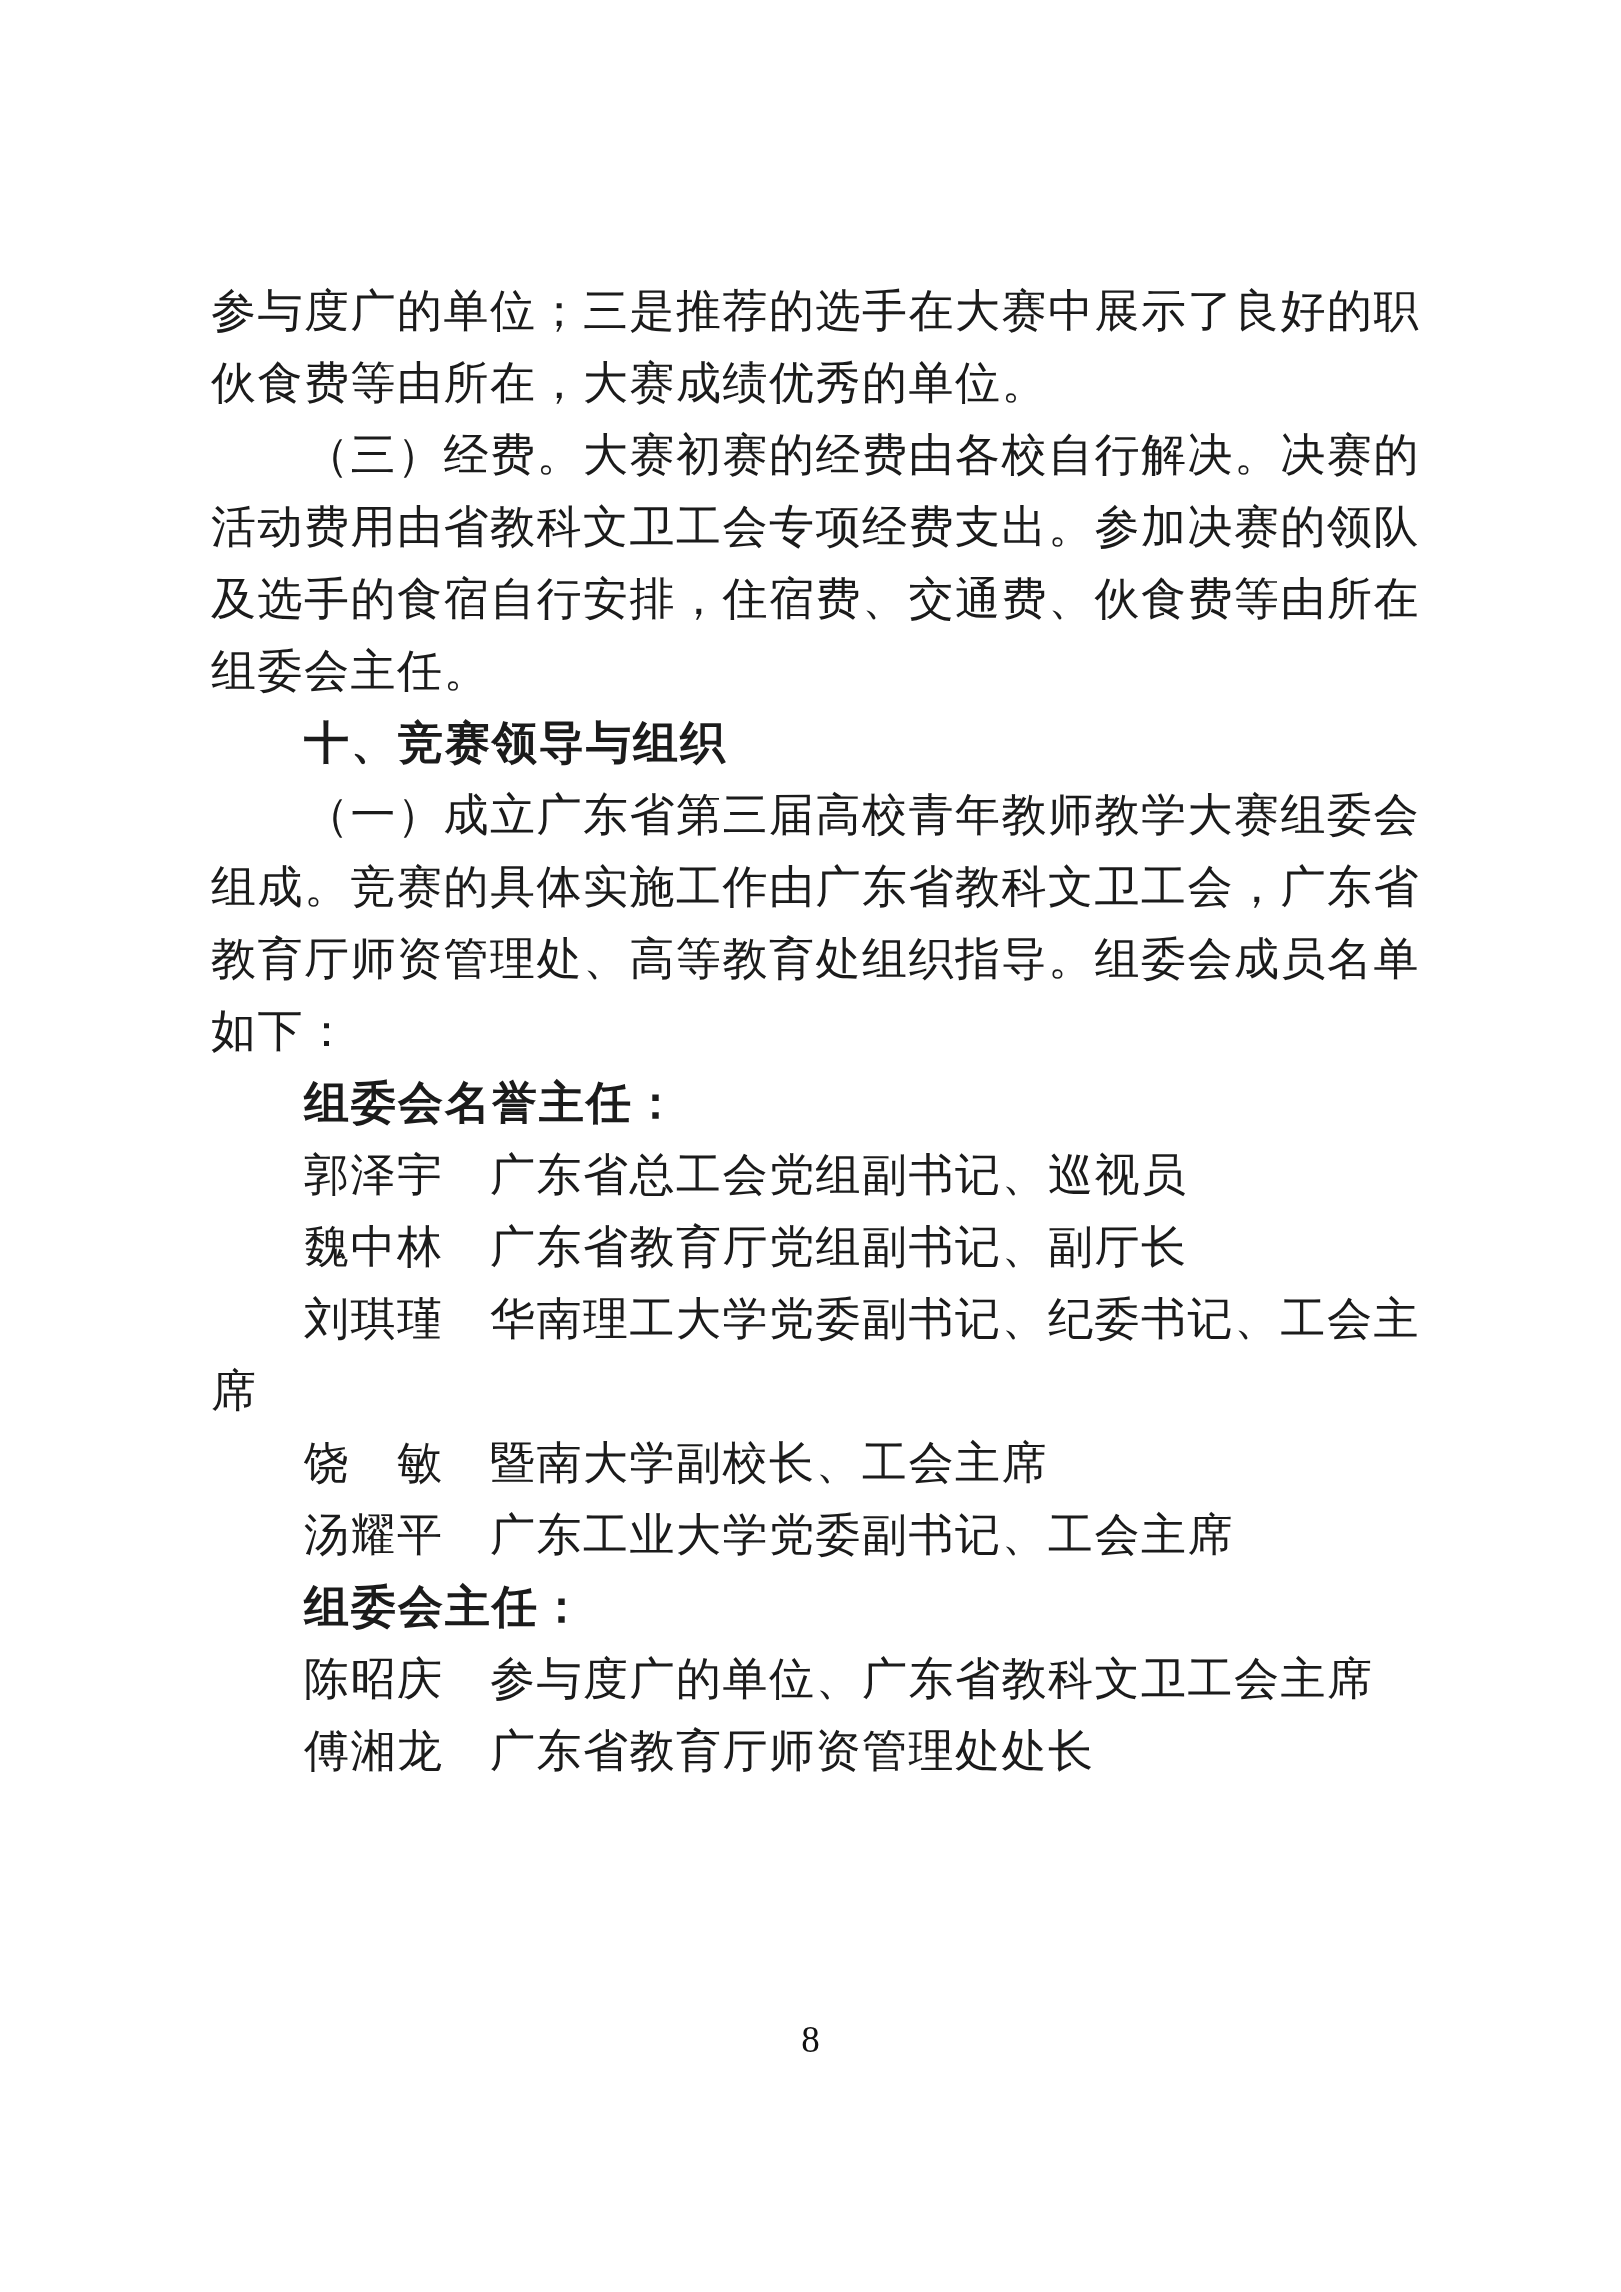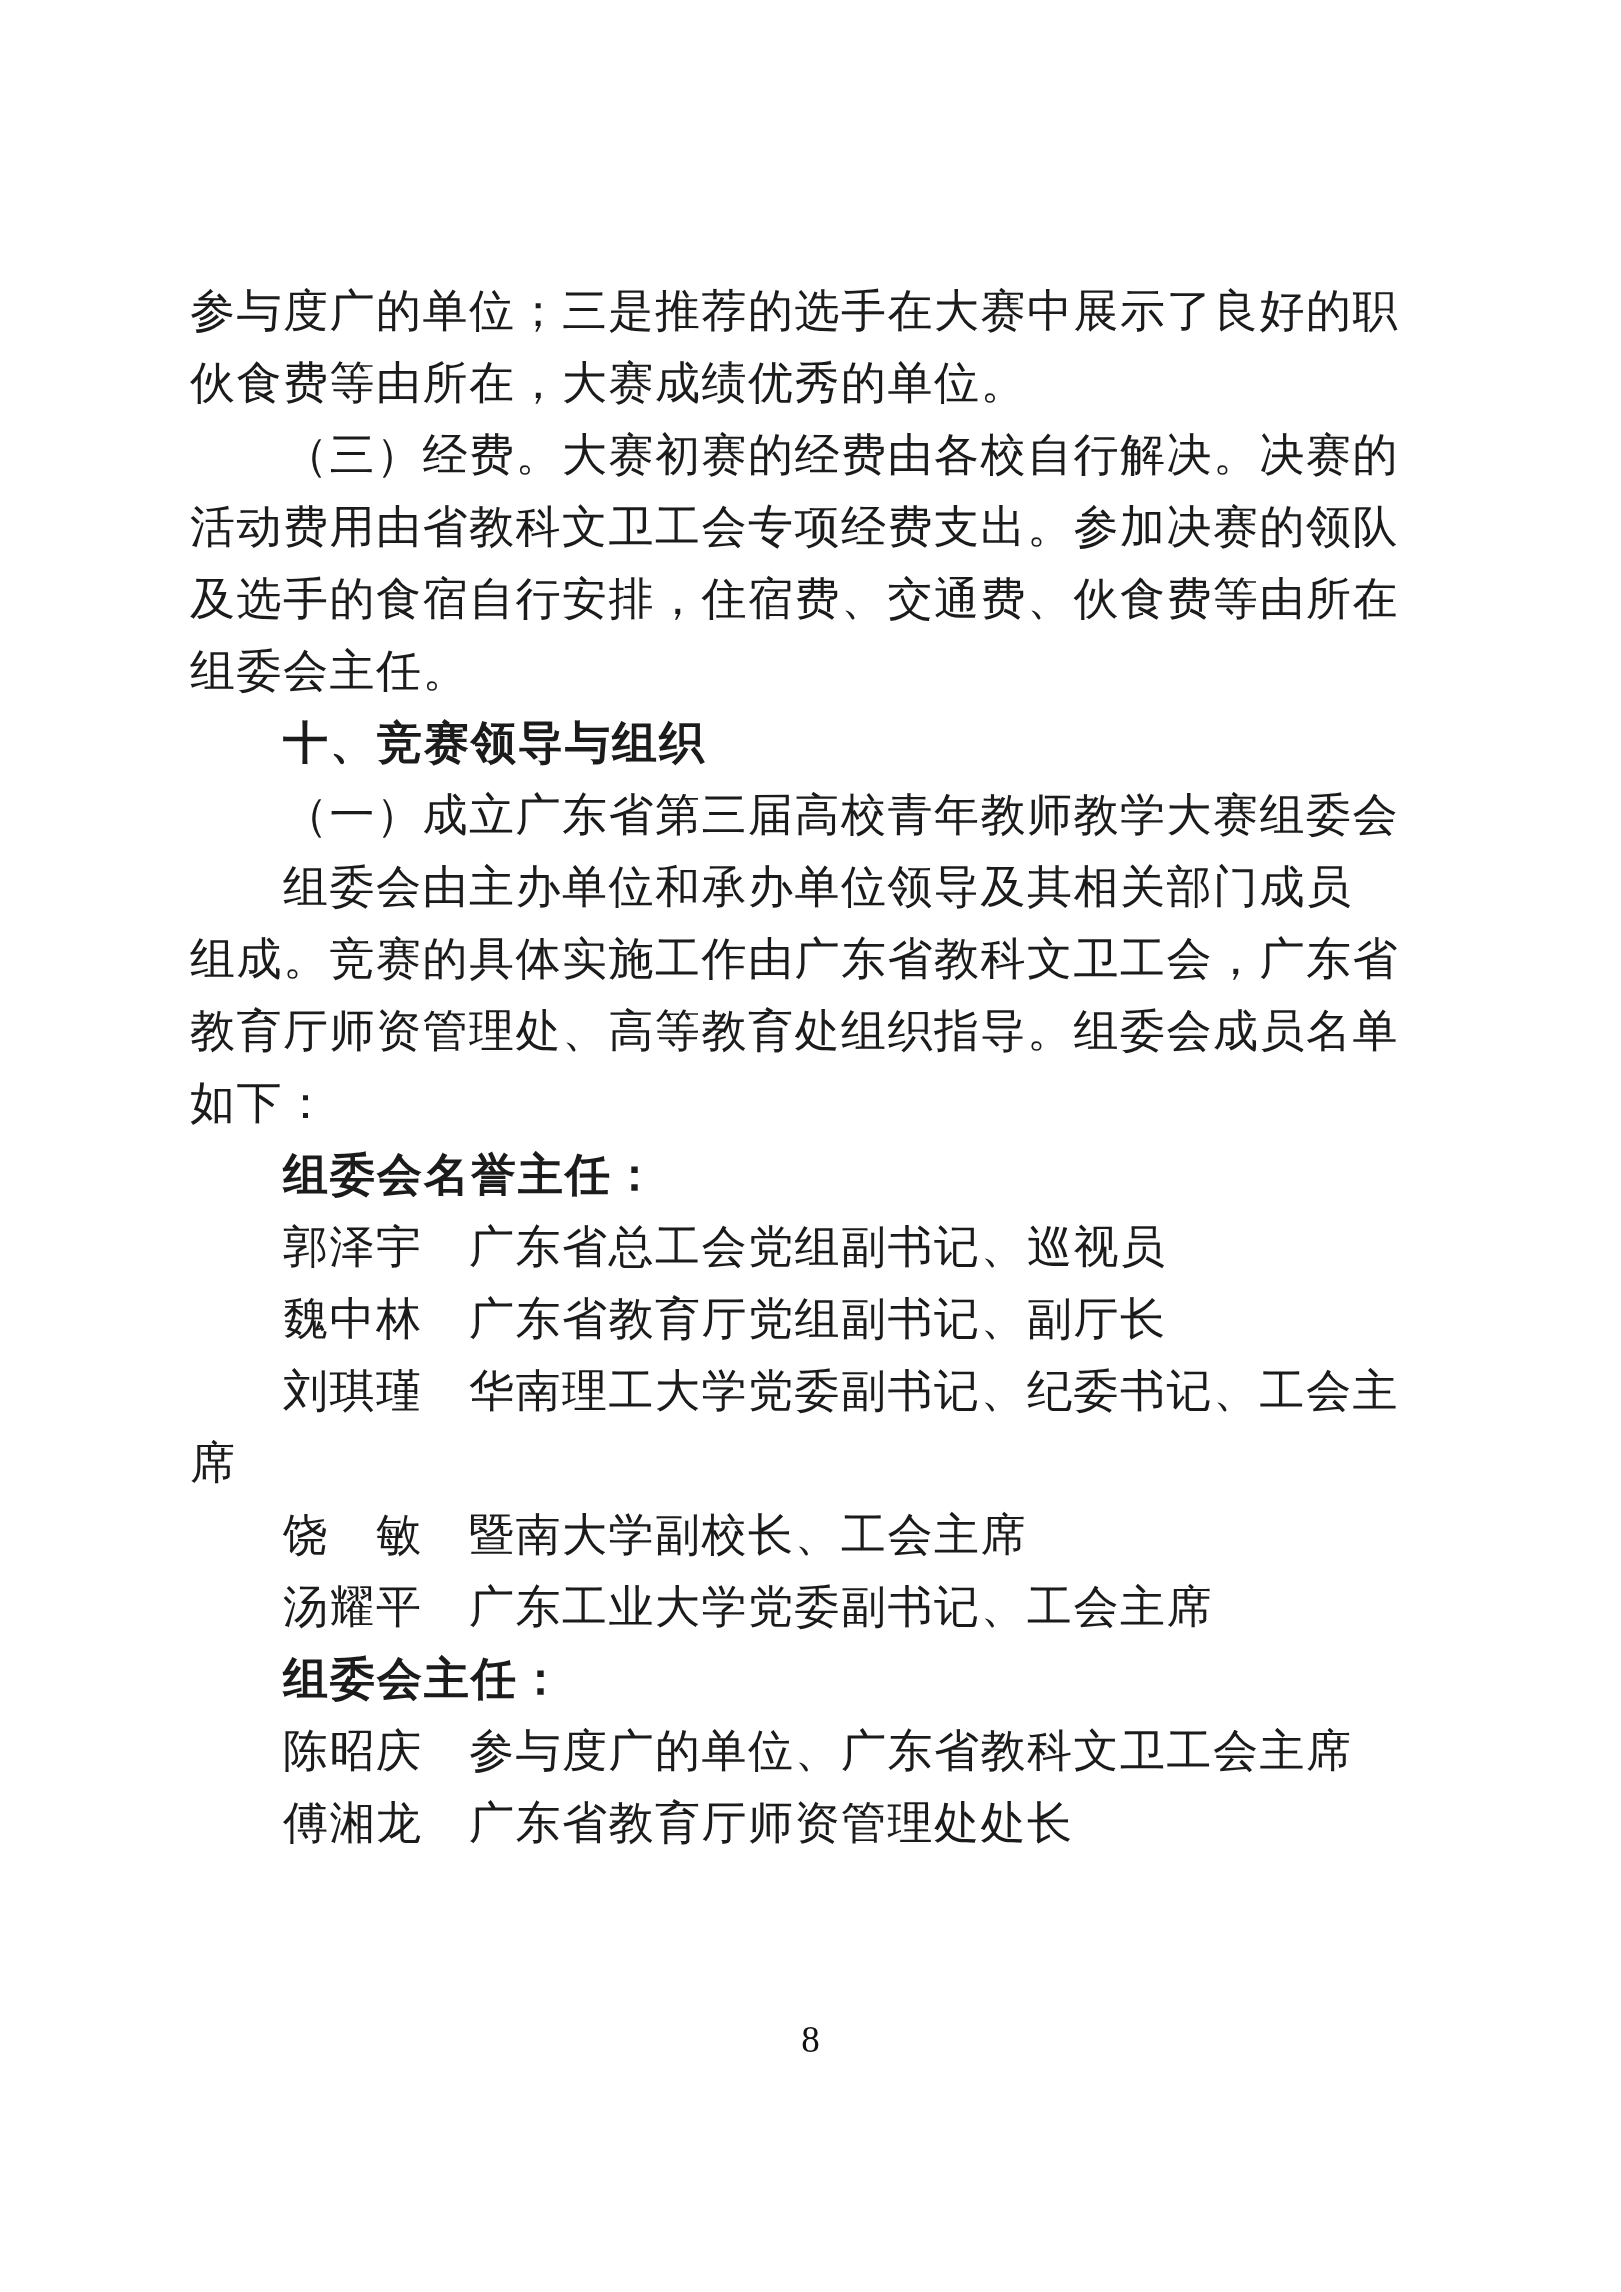--- a/index.html
+++ b/index.html
@@ -12,21 +12,21 @@
     position: relative;
     width: 1621px;
     height: 2293px;
     background: #ffffff;
     overflow: hidden;
     color: #1b1b1b;
     font-family: "Liberation Serif", "DejaVu Serif", serif;
   }
   .text-block {
     position: absolute;
-    left: 190px;
+    left: 211px;
     top: 275px;
     width: 1215px;
   }
   .line {
     height: 72px;
     line-height: 72px;
     font-size: 45px;
     letter-spacing: 1.5px;
     white-space: nowrap;
   }
@@ -56,21 +56,20 @@
 <div class="page">
   <div class="text-block">
     <div class="line">参与度广的单位；三是推荐的选手在大赛中展示了良好的职</div>
     <div class="line">伙食费等由所在，大赛成绩优秀的单位。</div>
     <div class="line indent">（三）经费。大赛初赛的经费由各校自行解决。决赛的</div>
     <div class="line">活动费用由省教科文卫工会专项经费支出。参加决赛的领队</div>
     <div class="line">及选手的食宿自行安排，住宿费、交通费、伙食费等由所在</div>
     <div class="line">组委会主任。</div>
     <div class="line indent bold">十、竞赛领导与组织</div>
     <div class="line indent">（一）成立广东省第三届高校青年教师教学大赛组委会</div>
-    <div class="line indent">组委会由主办单位和承办单位领导及其相关部门成员</div>
     <div class="line">组成。竞赛的具体实施工作由广东省教科文卫工会，广东省</div>
     <div class="line">教育厅师资管理处、高等教育处组织指导。组委会成员名单</div>
     <div class="line">如下：</div>
     <div class="line indent bold">组委会名誉主任：</div>
     <div class="line indent">郭泽宇　广东省总工会党组副书记、巡视员</div>
     <div class="line indent">魏中林　广东省教育厅党组副书记、副厅长</div>
     <div class="line indent">刘琪瑾　华南理工大学党委副书记、纪委书记、工会主</div>
     <div class="line">席</div>
     <div class="line indent">饶　敏　暨南大学副校长、工会主席</div>
     <div class="line indent">汤耀平　广东工业大学党委副书记、工会主席</div>

